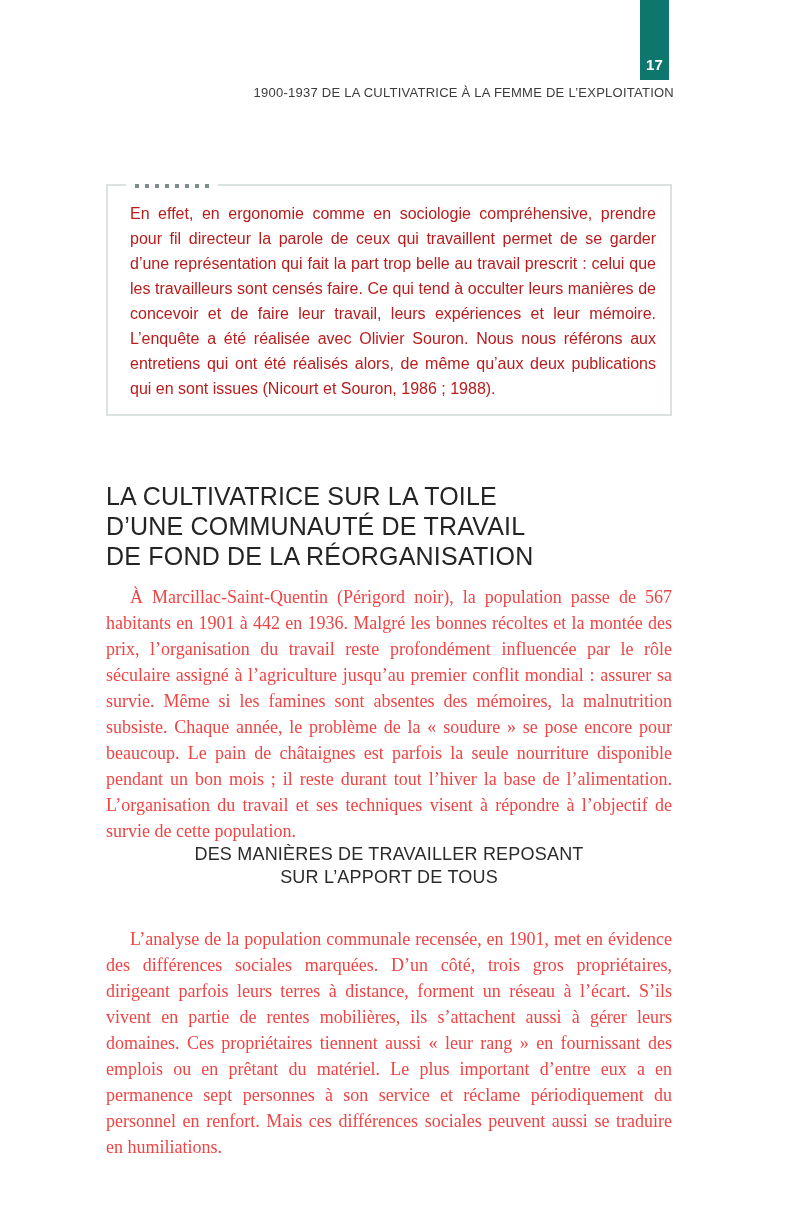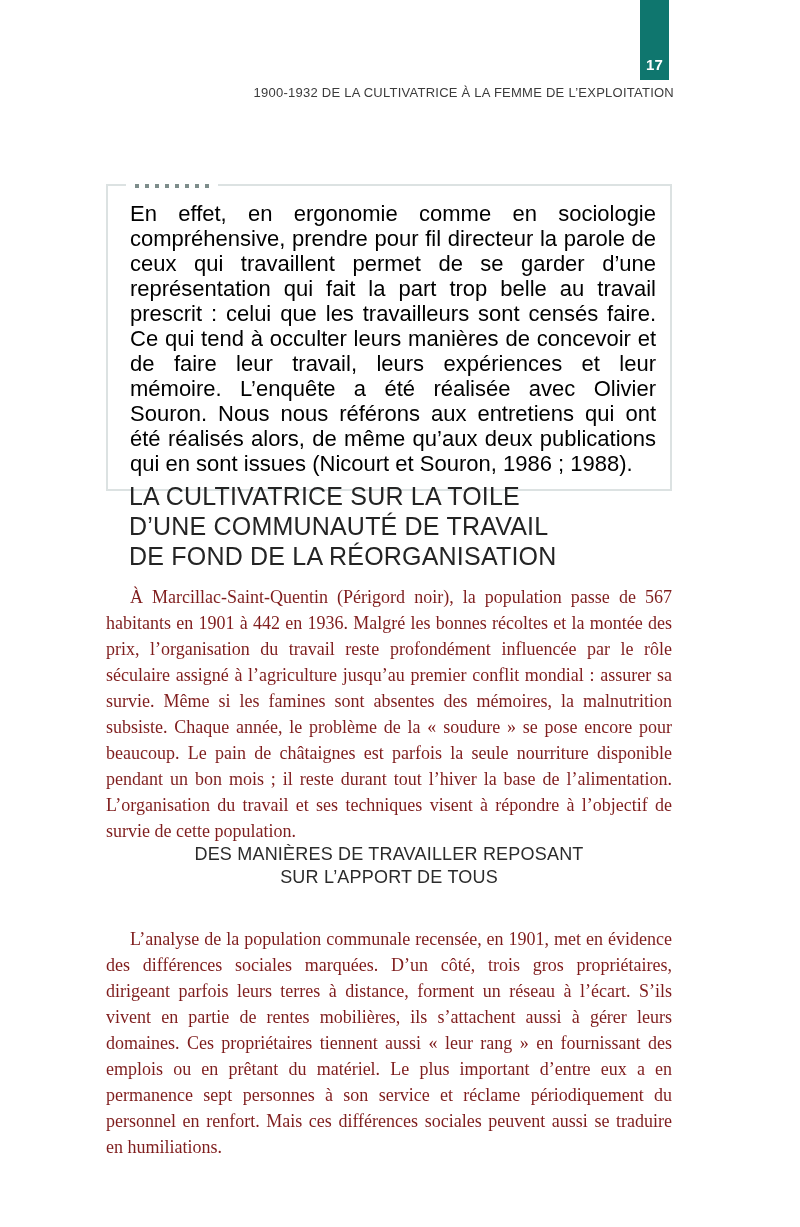--- a/index.html
+++ b/index.html
@@ -62,45 +62,45 @@
     display: flex;
     align-items: center;
     gap: 6px;
   }
   .note-box .dots i {
     display: block;
     width: 4px; height: 4px;
     background: #7d8d8b;
   }
   .note-box .note-text {
-    font-size: 22px;
+    font-size: 16px;
     line-height: 25px;
-    color: #000000;
+    color: #b91c1c;
     text-align: justify;
   }
 
   
   .section-title {
     position: absolute;
     top: 464px; left: 0; right: 0;
     font-size: 25px;
     line-height: 30px;
     font-weight: 400;
     color: #242424;
     letter-spacing: 0.2px;
   }
-  .section-title span { display: block; margin-left: 23px; }
+  .section-title span { display: block; }
 
   .serif-para {
     position: absolute;
     left: 0; right: 0;
     font-family: "Liberation Serif", serif;
     font-size: 18px;
     line-height: 26px;
-    color: #7f1d1d;
+    color: #ef4444;
     text-align: justify;
     text-indent: 24px;
   }
   .para-1 { top: 566px; }
   .para-2 { top: 908px; }
 
   .subsection-title {
     position: absolute;
     top: 828px; left: 0; right: 0;
     font-size: 18px;
@@ -116,21 +116,21 @@
 <body>
 
 <div>
 
   <div class="page-tab">
     <span class="num">17</span>
   </div>
 
   <div class="content">
 
-    <div class="running-header">1900-1932 DE LA CULTIVATRICE À LA FEMME DE L’EXPLOITATION</div>
+    <div class="running-header">1900-1937 DE LA CULTIVATRICE À LA FEMME DE L’EXPLOITATION</div>
 
     <div class="note-box">
       <span class="dots">
         <i></i>
           <i></i>
           <i></i>
           <i></i>
           <i></i>
           <i></i>
           <i></i>

